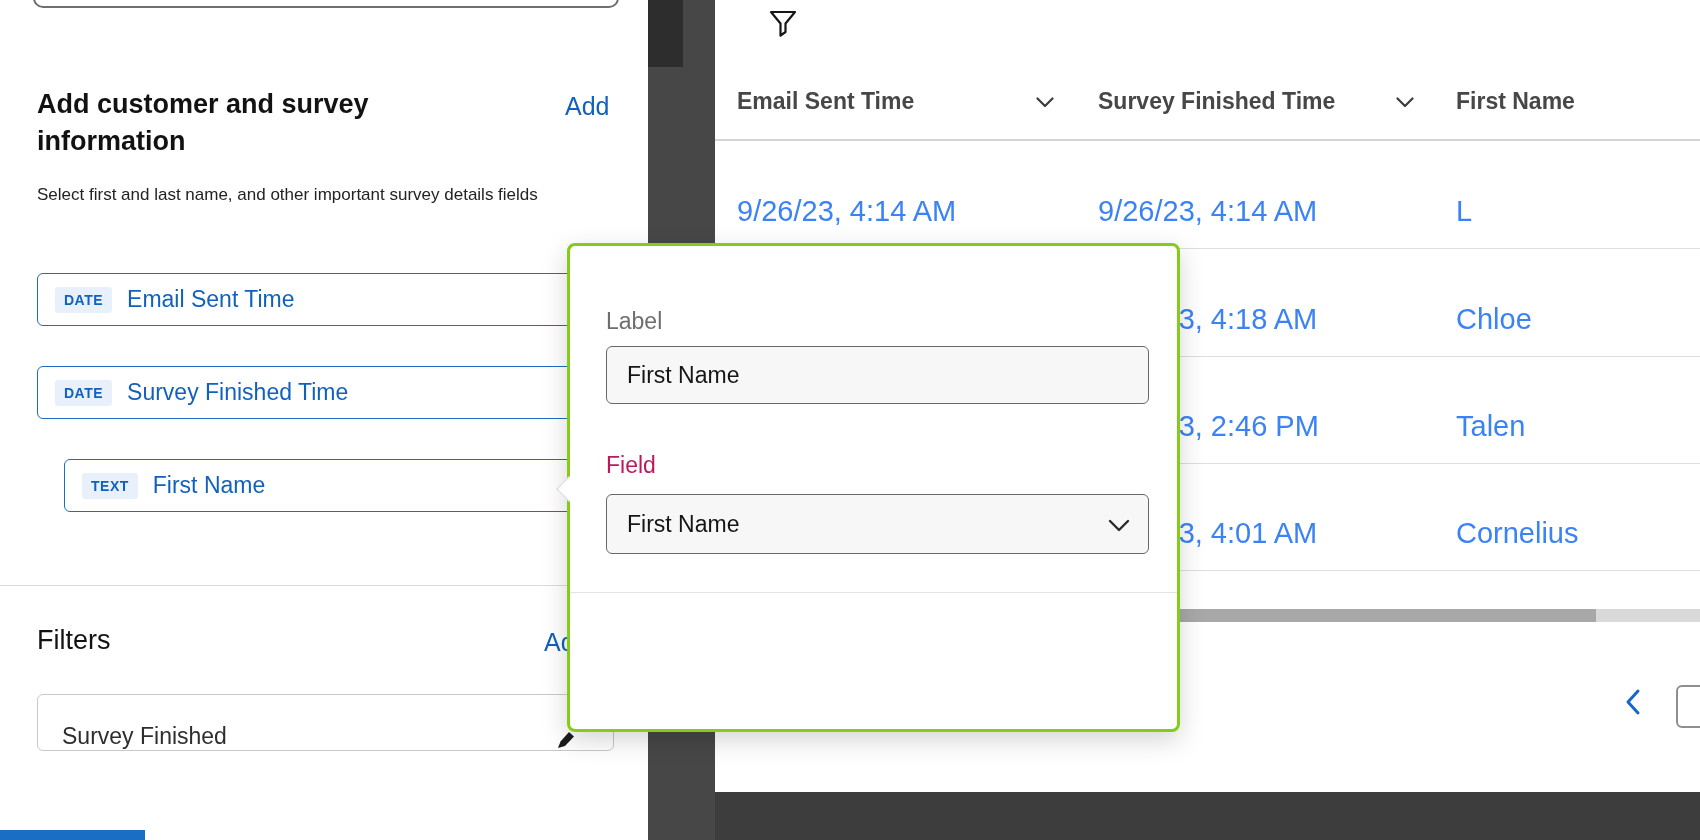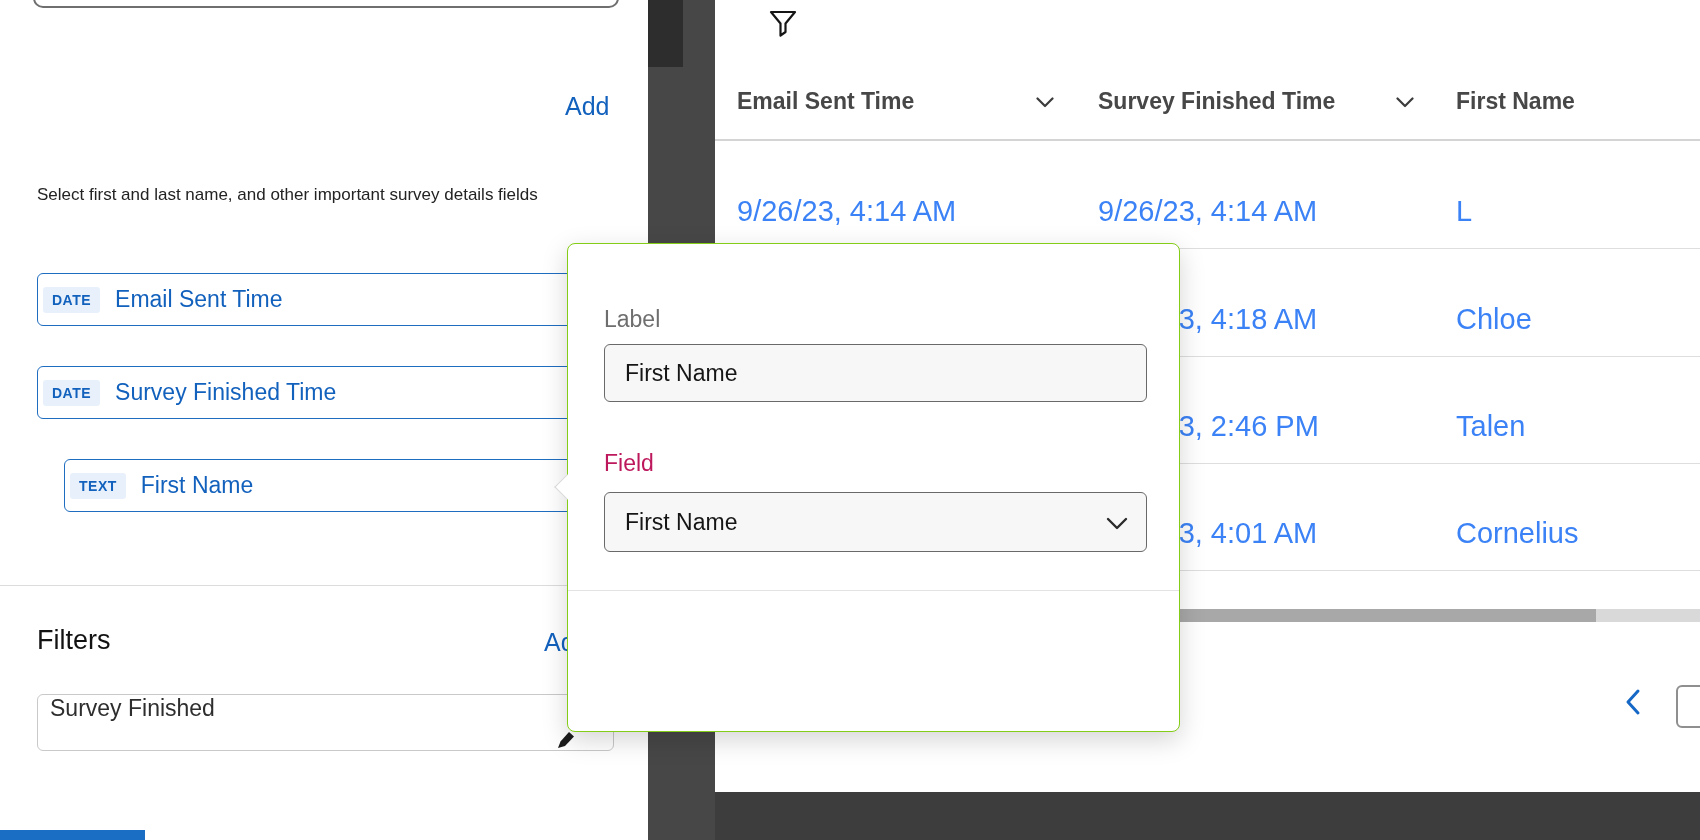--- a/index.html
+++ b/index.html
@@ -12,31 +12,31 @@
   .top-input { position:absolute; left:33px; top:-46px; width:586px; height:54px;
                border:2px solid #6f6f6f; border-radius:10px; background:#fff; }
   .section-title { position:absolute; left:37px; top:86px; width:440px;
                    font-size:27px; font-weight:bold; color:#121212; line-height:37px; }
   .blue-link { color:#1261bd; font-size:25px; text-decoration:none; cursor:pointer; }
   .add-field-link { position:absolute; left:565px; top:92px; }
   .section-desc { position:absolute; left:37px; top:176px; width:560px;
                   font-size:17px; color:#232323; line-height:37px; }
   .field-row { position:absolute; left:37px; width:576px; height:53px;
                border:1px solid #1f6dc0; border-radius:6px; background:#fff;
-               display:flex; align-items:center; padding-left:5px; cursor:pointer; }
+               display:flex; align-items:center; padding-left:17px; cursor:pointer; }
   .field-row.r0 { top:273px; } .field-row.r1 { top:366px; } .field-row.r2 { top:459px;margin-left:27px; }
   .type-badge { font-size:14px; font-weight:bold; letter-spacing:0.5px; color:#1261bd;
                 background:#e8f1fb; padding:5px 9px; border-radius:3px; }
   .field-label { margin-left:15px; font-size:23px; color:#1261bd; }
   .panel-divider { position:absolute; left:0; top:585px; width:648px; height:1px; background:#dcdcdc; }
   .filters-title { position:absolute; left:37px; top:625px; font-size:27px; font-weight:normal; color:#121212; }
   .add-filter-link { position:absolute; left:544px; top:628px; }
   .filter-box { position:absolute; left:37px; top:694px; width:577px; height:57px;
                 border:1px solid #c9c9c9; border-radius:6px; background:#fff;
-                display:flex; align-items:flex-start; padding-left:12px; cursor:pointer; }
+                display:flex; align-items:flex-end; padding-left:24px; cursor:pointer; }
   .filter-box span { font-size:23px; color:#2e2e2e; }
   .pencil { position:absolute; left:556px; top:730px; z-index:5; }
   .blue-bar { position:absolute; left:0; top:830px; width:145px; height:10px; background:#1a6fc4; }
 
   
   .dark-strip { position:absolute; left:648px; top:0; width:67px; height:840px; background:#474747; }
   .dark-thumb { position:absolute; left:0; top:0; width:35px; height:67px; background:#2d2d2d; }
 
   
   .right-panel { position:absolute; left:715px; top:0; width:985px; height:840px; background:#fff; }
@@ -55,21 +55,21 @@
   .t-row.r3 { top:464px; height:107px; }
   .h-scroll-track { position:absolute; left:0; top:609px; width:985px; height:13px; background:#d9d9d9; }
   .h-scroll-thumb { position:absolute; left:0; top:0; width:881px; height:13px; background:#a8a8a8; }
   .prev-btn { position:absolute; left:908px; top:688px; cursor:pointer; background:none; border:none; }
   .page-box { position:absolute; left:961px; top:685px; width:40px; height:43px;
               border:2px solid #8f8f8f; border-radius:6px; background:#fff; }
   .footer-bar { position:absolute; left:0; top:792px; width:985px; height:48px; background:#3d3d3d; }
 
   
   .popup { position:absolute; left:567px; top:243px; width:613px; height:489px; background:#fff;
-           border:1px solid #84cc16; border-radius:8px; z-index:50;
+           border:3px solid #84cc16; border-radius:8px; z-index:50;
            box-shadow:0 8px 26px rgba(0,0,0,0.17); }
   .popup-arrow { position:absolute; left:-10px; top:234px; width:18px; height:18px; background:#fff;
                  transform:rotate(45deg); border-left:1px solid #d8d8d8; border-bottom:1px solid #d8d8d8; }
   .pp-caption-muted { position:absolute; left:36px; top:62px; font-size:23px; color:#6e6e6e; }
   .pp-input { position:absolute; left:36px; top:100px; width:543px; height:58px;
               background:#f7f7f7; border:1px solid #696969; border-radius:6px;
               font-family:"Liberation Sans", sans-serif; font-size:23px; color:#161616; padding-left:20px; }
   .pp-caption { position:absolute; left:36px; top:206px; font-size:23px; color:#be185d; }
   .pp-select { position:absolute; left:36px; top:248px; width:543px; height:60px;
                background:#f7f7f7; border:1px solid #696969; border-radius:6px;
@@ -83,20 +83,21 @@
   .remove-btn span { font-size:23px; color:#b3251c; }
 </style>
 </head>
 <body>
 
 <div id="app">
 
   <section class="left-panel">
     <div class="top-input"></div>
 
+    <h2 class="section-title">Add customer and survey information</h2>
     <a class="blue-link add-field-link">Add</a>
     <p class="section-desc">Select first and last name, and other important survey details fields</p>
 
     <div class="field-row r0">
       <span class="type-badge">DATE</span>
       <span class="field-label">Email Sent Time</span>
     </div>
     <div class="field-row r1">
       <span class="type-badge">DATE</span>
       <span class="field-label">Survey Finished Time</span>

